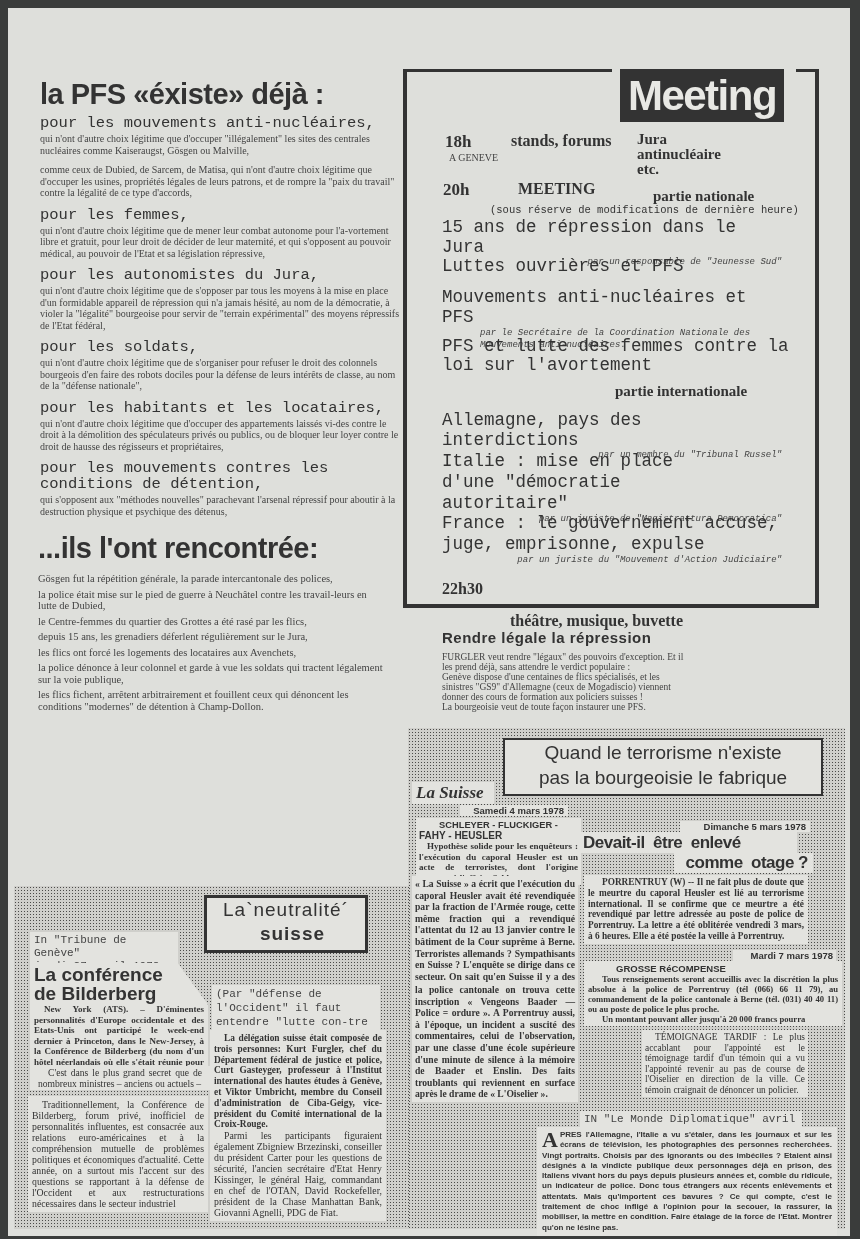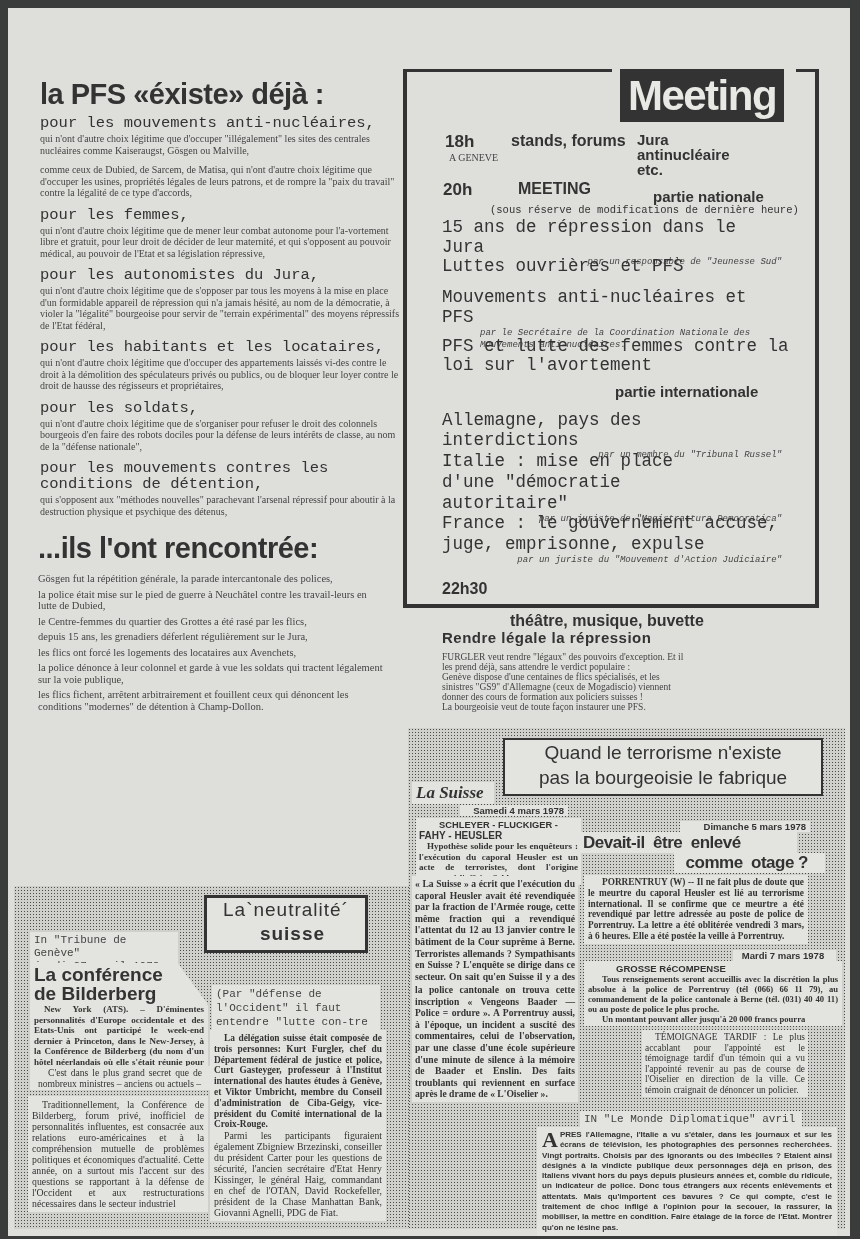--- a/index.html
+++ b/index.html
@@ -21,21 +21,21 @@
   .grp-head { font-family: "Liberation Mono", monospace; font-size: 15.5px; color: #333; line-height: 16px; }
   .grp-body { font-family: "Liberation Serif", serif; font-size: 10px; line-height: 11.5px; color: #444; margin-top: 2px; }
   .grp { margin-bottom: 8px; }
   .list-line { font-family: "Liberation Serif", serif; font-size: 10.5px; line-height: 11.5px; color: #444; margin-bottom: 4px; }
 
   
   .meeting-box { position: absolute; left: 403px; top: 69px; width: 408px; height: 532px; border: 4px solid #333; border-top: 3px solid #333; }
   .meeting-title { position: absolute; left: 620px; top: 70px; width: 164px; height: 52px; background: #333; color: #e8e8e4; font-family: "Liberation Sans", sans-serif; font-weight: bold; font-size: 42px; letter-spacing: -1.5px; line-height: 52px; text-align: center; }
   .meeting-gap { position: absolute; left: 612px; top: 66px; width: 8px; height: 8px; background: #dedfdb; }
   .meeting-gap2 { position: absolute; left: 784px; top: 66px; width: 12px; height: 8px; background: #dedfdb; }
-  .mt-sans { font-family: Liberation Sans, sans-serif; font-weight: bold; color: #333; }
+  .mt-sans { font-family: Liberation Serif, serif; font-weight: bold; color: #333; }
   .mt-mono { font-family: "Liberation Mono", monospace; color: #333; }
   .mt-ital { font-family: "Liberation Mono", monospace; font-style: italic; font-size: 9px; color: #444; }
 
   
   .halftone {
     background-color: #cfcfcb;
     background-image: radial-gradient(#4a4a48 38%, transparent 42%);
     background-size: 3px 3px;
   }
   .clip { background: #e3e3df; position: absolute; }
@@ -60,26 +60,26 @@
       </div>
       <div class="grp">
         <div class="grp-head">pour les femmes,</div>
         <div class="grp-body">qui n'ont d'autre choix légitime que de mener leur combat autonome pour l'a-vortement libre et gratuit, pour leur droit de décider de leur maternité, et qui s'opposent au pouvoir médical, au pouvoir de l'Etat et sa législation répressive,</div>
       </div>
       <div class="grp">
         <div class="grp-head">pour les autonomistes du Jura,</div>
         <div class="grp-body">qui n'ont d'autre choix légitime que de s'opposer par tous les moyens à la mise en place d'un formidable appareil de répression qui n'a jamais hésité, au nom de la démocratie, à violer la "légalité" bourgeoise pour servir de "terrain expérimental" des moyens répressifs de l'Etat fédéral,</div>
       </div>
       <div class="grp">
+        <div class="grp-head">pour les soldats,</div>
+        <div class="grp-body">qui n'ont d'autre choix légitime que de s'organiser pour refuser le droit des colonnels bourgeois d'en faire des robots dociles pour la défense de leurs intérêts de classe, au nom de la "défense nationale",</div>
+      </div>
+      <div class="grp">
         <div class="grp-head">pour les habitants et les locataires,</div>
         <div class="grp-body">qui n'ont d'autre choix légitime que d'occuper des appartements laissés vi-des contre le droit à la démolition des spéculateurs privés ou publics, ou de bloquer leur loyer contre le droit de hausse des régisseurs et propriétaires,</div>
-      </div>
-      <div class="grp">
-        <div class="grp-head">pour les soldats,</div>
-        <div class="grp-body">qui n'ont d'autre choix légitime que de s'organiser pour refuser le droit des colonnels bourgeois d'en faire des robots dociles pour la défense de leurs intérêts de classe, au nom de la "défense nationale",</div>
       </div>
       <div class="grp">
         <div class="grp-head">pour les mouvements contres les conditions de détention,</div>
         <div class="grp-body">qui s'opposent aux "méthodes nouvelles" parachevant l'arsenal répressif pour aboutir à la destruction physique et psychique des détenus,</div>
       </div>
     </div>
 </div>
 
 <div class="abs" style="left:38px; top:532px; width:350px;">
   <div class="big-title sans" style="margin-bottom:8px;">...ils l'ont rencontrée:</div>
@@ -200,25 +200,25 @@
 <div class="clip" style="left:416px; top:818px; width:159px; padding:2px 3px;">
   <div class="sans" style="font-weight:bold; font-size:9.3px; text-align:center; color:#333;">SCHLEYER - FLUCKIGER -</div>
   <div class="sans" style="font-weight:bold; font-size:10px; color:#333;">FAHY - HEUSLER</div>
   <div class="clip-bold" style="text-indent:8px; font-size:9px; line-height:10.5px;">Hypothèse solide pour les enquêteurs : l'exécution du caporal Heusler est un acte de terroristes, dont l'origine remonte à l'affaire Schleyer.</div>
 </div>
 <div class="clip clip-bold" style="left:412px; top:876px; width:160px; padding:2px 3px; font-size:9.6px; line-height:11.6px;">« La Suisse » a écrit que l'exécution du caporal Heusler avait été revendiquée par la fraction de l'Armée rouge, cette même fraction qui a revendiqué l'attentat du 12 au 13 janvier contre le bâtiment de la Cour suprême à Berne. Terroristes allemands ? Sympathisants en Suisse ? L'enquête se dirige dans ce secteur. On sait qu'en Suisse il y a des sympathisants à la bande à Baader. A Porrentruy, à 20 mètres du poste de</div>
 <div class="clip clip-bold" style="left:412px; top:982px; width:160px; padding:2px 3px; font-size:9.6px; line-height:11.6px;">la police cantonale on trouva cette inscription « Vengeons Baader — Police = ordure ». A Porrentruy aussi, à l'époque, un incident a suscité des commentaires, celui de l'observation, par une classe d'une école supérieure d'une minute de silence à la mémoire de Baader et Enslin. Des faits troublants qui reviennent en surface après le drame de « L'Oiselier ».</div>
 
 <div class="clip sans" style="left:680px; top:821px; width:126px; font-weight:bold; font-size:9.5px; line-height:11px; text-align:right; padding-right:4px; color:#333;">Dimanche 5 mars 1978</div>
 <div class="clip sans" style="left:580px; top:832px; width:214px; height:21px; font-weight:bold; font-size:17px; line-height:21px; padding-left:3px; color:#333; white-space:pre; letter-spacing:-0.5px;">Devait-il  être  enlevé</div>
-<div class="clip sans" style="left:674px; top:853px; width:134px; height:20px; font-weight:bold; font-size:17px; line-height:20px; text-align:right; padding-right:17px; color:#333; white-space:pre; letter-spacing:-0.5px;">comme  otage ?</div>
+<div class="clip sans" style="left:674px; top:853px; width:134px; height:20px; font-weight:bold; font-size:17px; line-height:20px; text-align:right; padding-right:5px; color:#333; white-space:pre; letter-spacing:-0.5px;">comme  otage ?</div>
 
 <div class="clip clip-bold" style="left:584px; top:875px; width:216px; padding:2px 4px; font-size:9.3px; line-height:10.8px; text-indent:14px;">PORRENTRUY (W) -- Il ne fait plus de doute que le meurtre du caporal Heusler est lié au terrorisme international. Il se confirme que ce meurtre a été revendiqué par lettre adressée au poste de police de Porrentruy. La lettre a été oblitérée vendredi 3 mars, à 6 heures. Elle a été postée la veille à Porrentruy.</div>
 
-<div class="clip sans" style="left:733px; top:950px; width:100px; font-weight:bold; font-size:9.5px; line-height:11px; text-align:center; padding-right:3px; color:#333;">Mardi 7 mars 1978</div>
+<div class="clip sans" style="left:733px; top:950px; width:100px; font-weight:bold; font-size:9.5px; line-height:11px; text-align:right; padding-right:3px; color:#333;">Mardi 7 mars 1978</div>
 <div class="clip" style="left:584px; top:961px; width:250px; padding:2px 4px;">
   <div class="sans" style="font-weight:bold; font-size:9.5px; margin-left:28px; color:#333;">GROSSE RéCOMPENSE</div>
   <div class="clip-bold" style="text-indent:14px; font-size:8.6px; line-height:10px;">Tous renseignements seront accueillis avec la discrétion la plus absolue à la police de Porrentruy (tél (066) 66 11 79), au commandement de la police cantonale à Berne (tél. (031) 40 40 11) ou au poste de police le plus proche.</div>
   <div class="clip-bold" style="text-indent:14px; font-size:8.6px; line-height:10px;">Un montant pouvant aller jusqu'à 20 000 francs pourra</div>
 </div>
 
 <div class="clip clip-serif" style="left:642px; top:1030px; width:160px; padding:2px 3px; font-size:9.4px; line-height:10.5px; text-indent:10px;">TÉMOIGNAGE TARDIF : Le plus accablant pour l'appointé est le témoignage tardif d'un témoin qui a vu l'appointé revenir au pas de course de l'Oiselier en direction de la ville. Ce témoin craignait de dénoncer un policier.</div>
 
 <div class="clip mono" style="left:580px; top:1111px; width:214px; font-size:11px; line-height:14px; padding:1px 4px; color:#444;">IN "Le Monde Diplomatique" avril 78</div>
 <div class="clip" style="left:537px; top:1127px; width:290px; padding:3px 5px; font-family:'Liberation Sans',sans-serif; font-weight:bold; font-size:8px; line-height:10.3px; color:#333; text-align:justify;">

